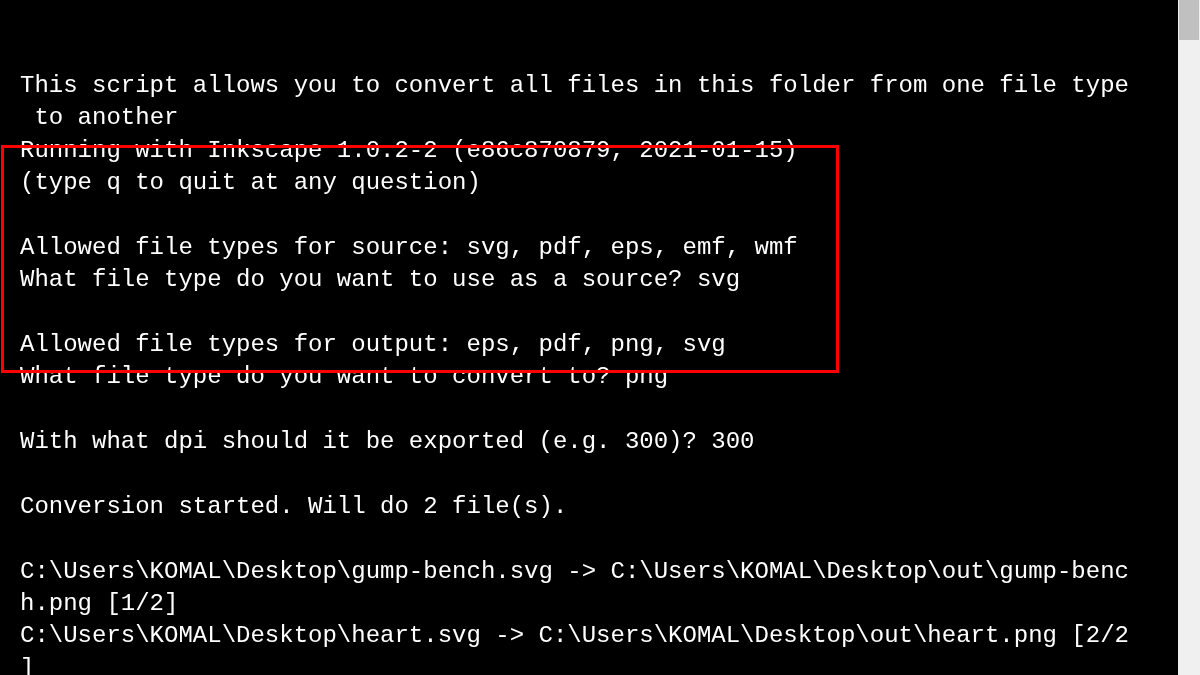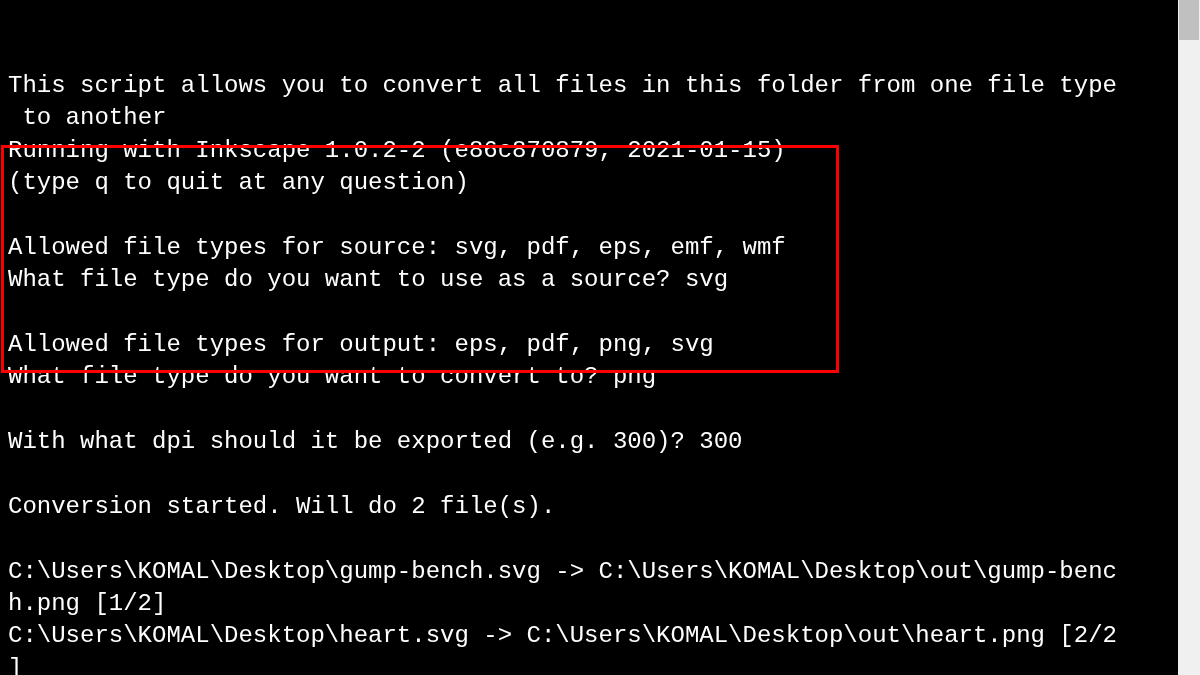--- a/index.html
+++ b/index.html
@@ -15,21 +15,21 @@
       position: relative;
     }
     .terminal {
       background: #000;
       width: 1178px;
       height: 675px;
       font-family: 'Consolas', 'Courier New', monospace;
       font-size: 24px;
       line-height: 1.35;
       color: #fff;
-      padding: 5px 8px;
+      padding: 5px 20px;
       white-space: pre-wrap;
       word-wrap: break-word;
       position: relative;
     }
     .scrollbar-track {
       position: absolute;
       right: 0;
       top: 0;
       width: 22px;
       height: 675px;

